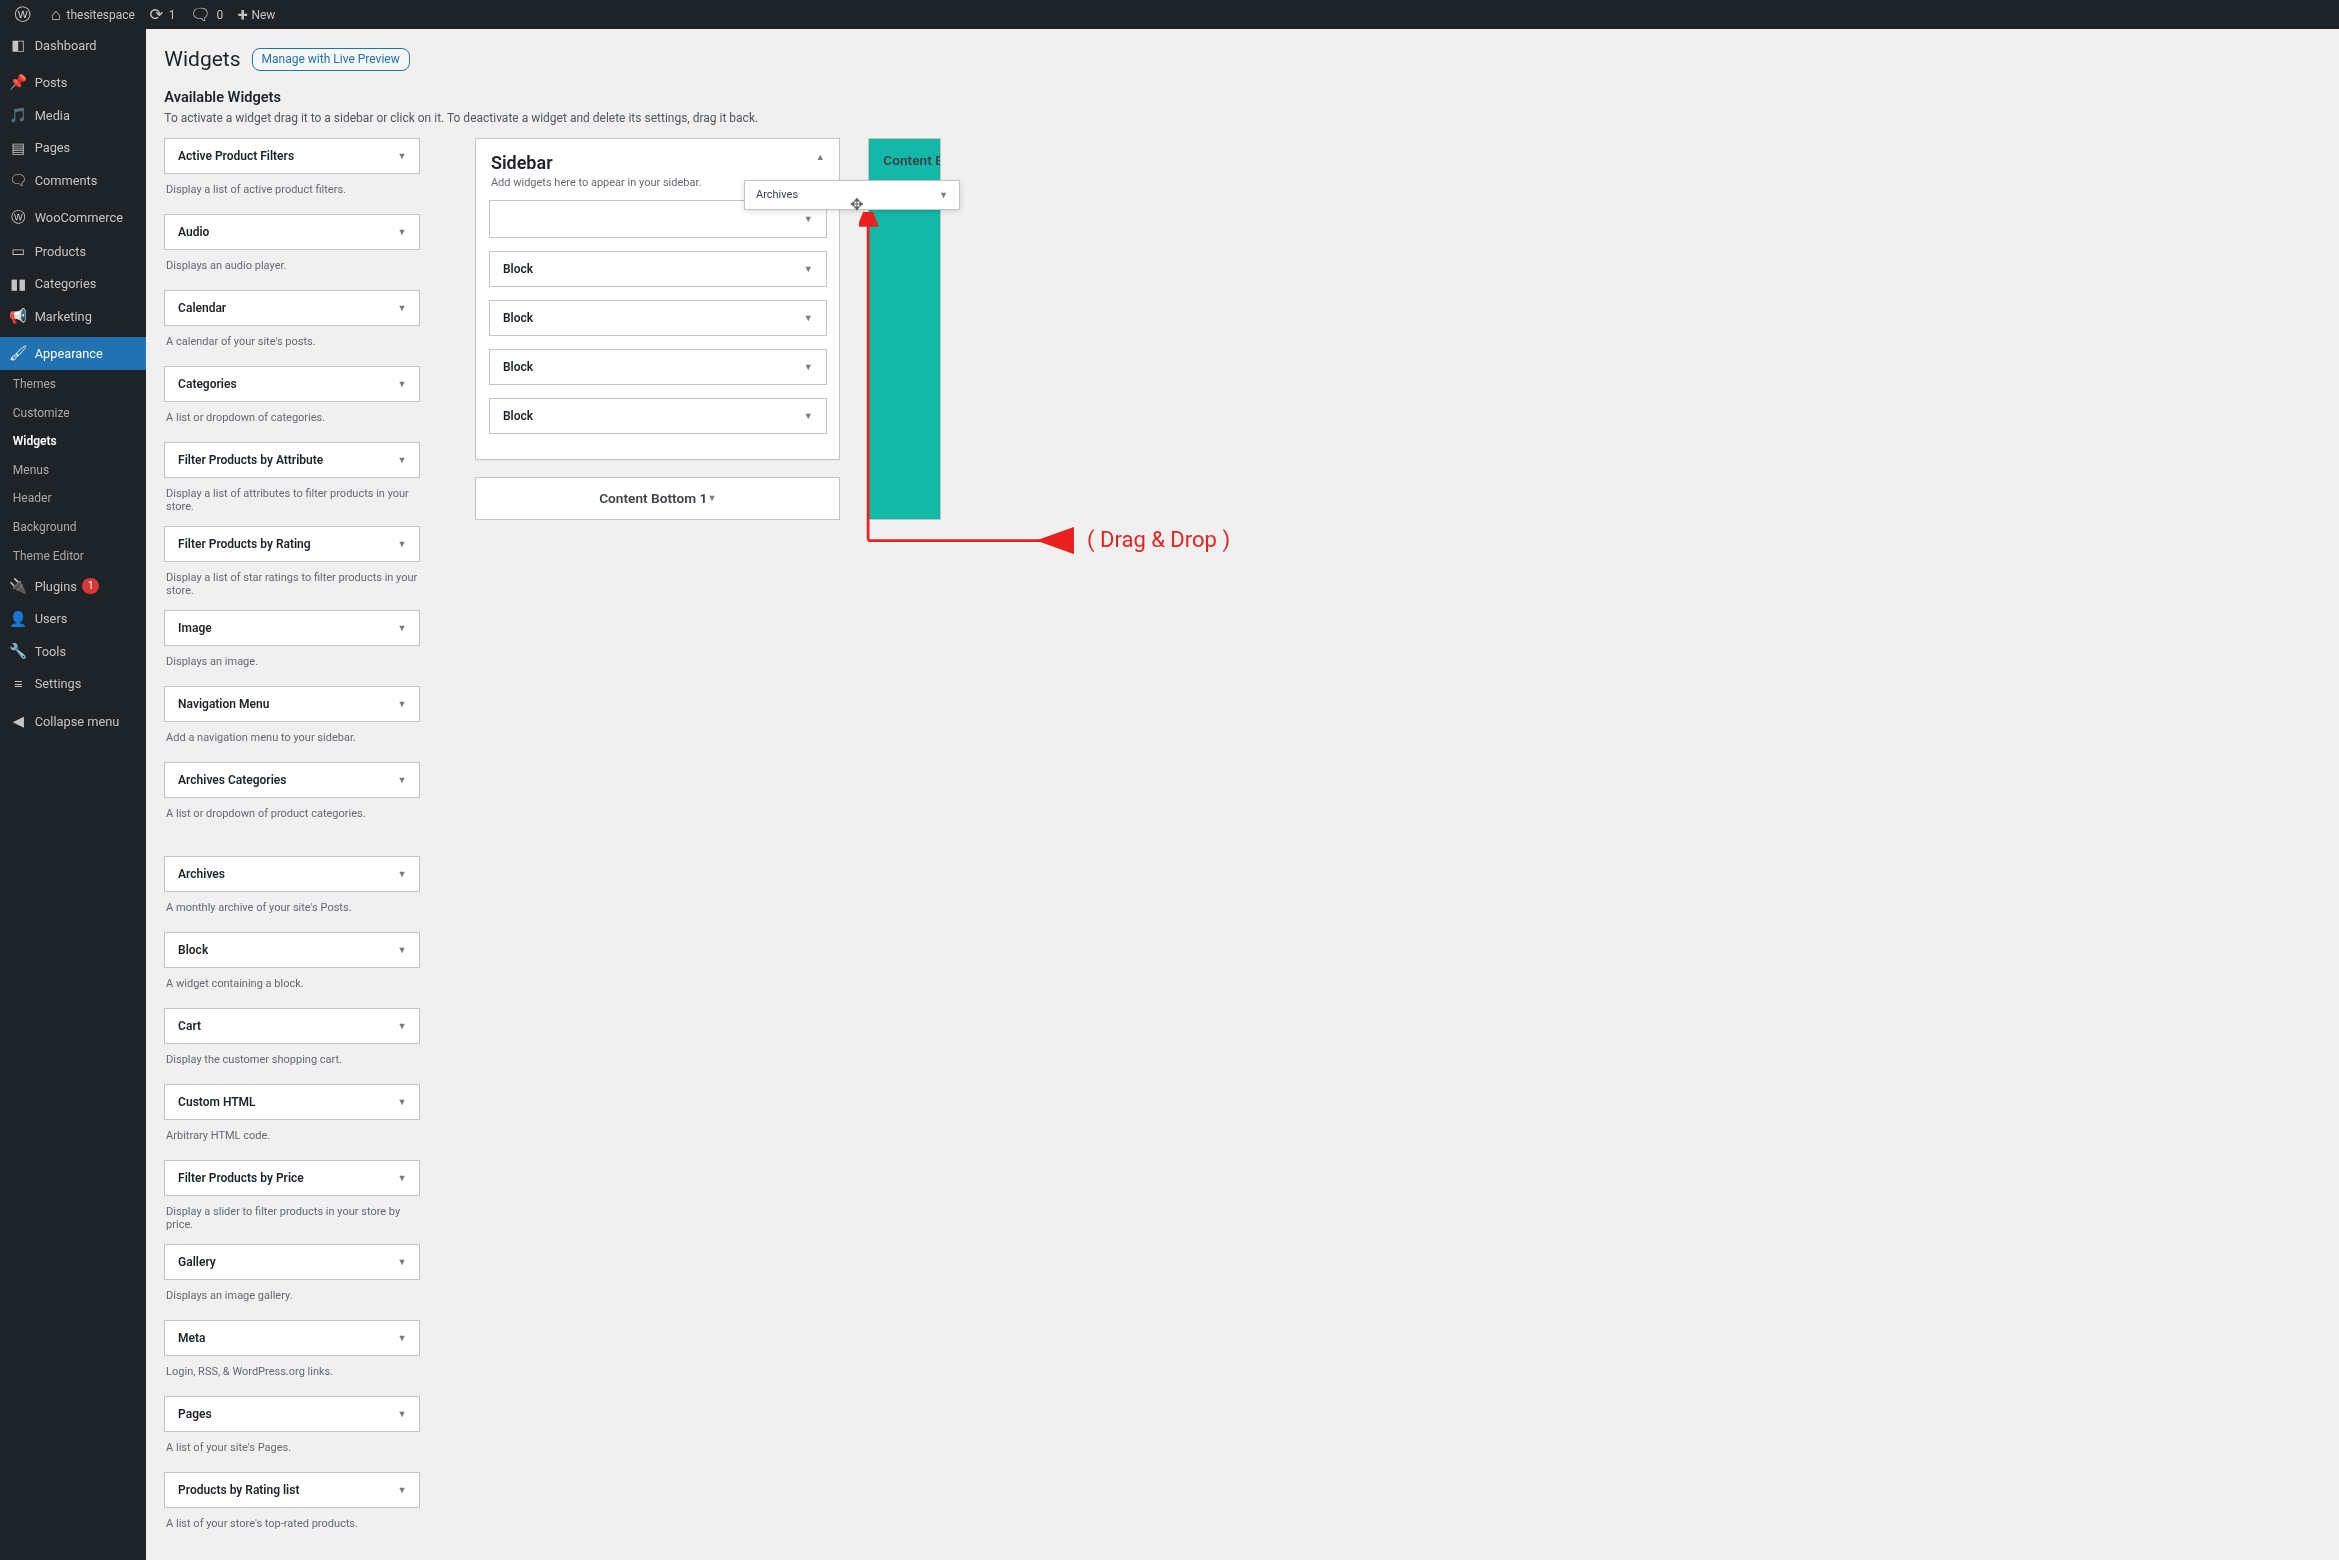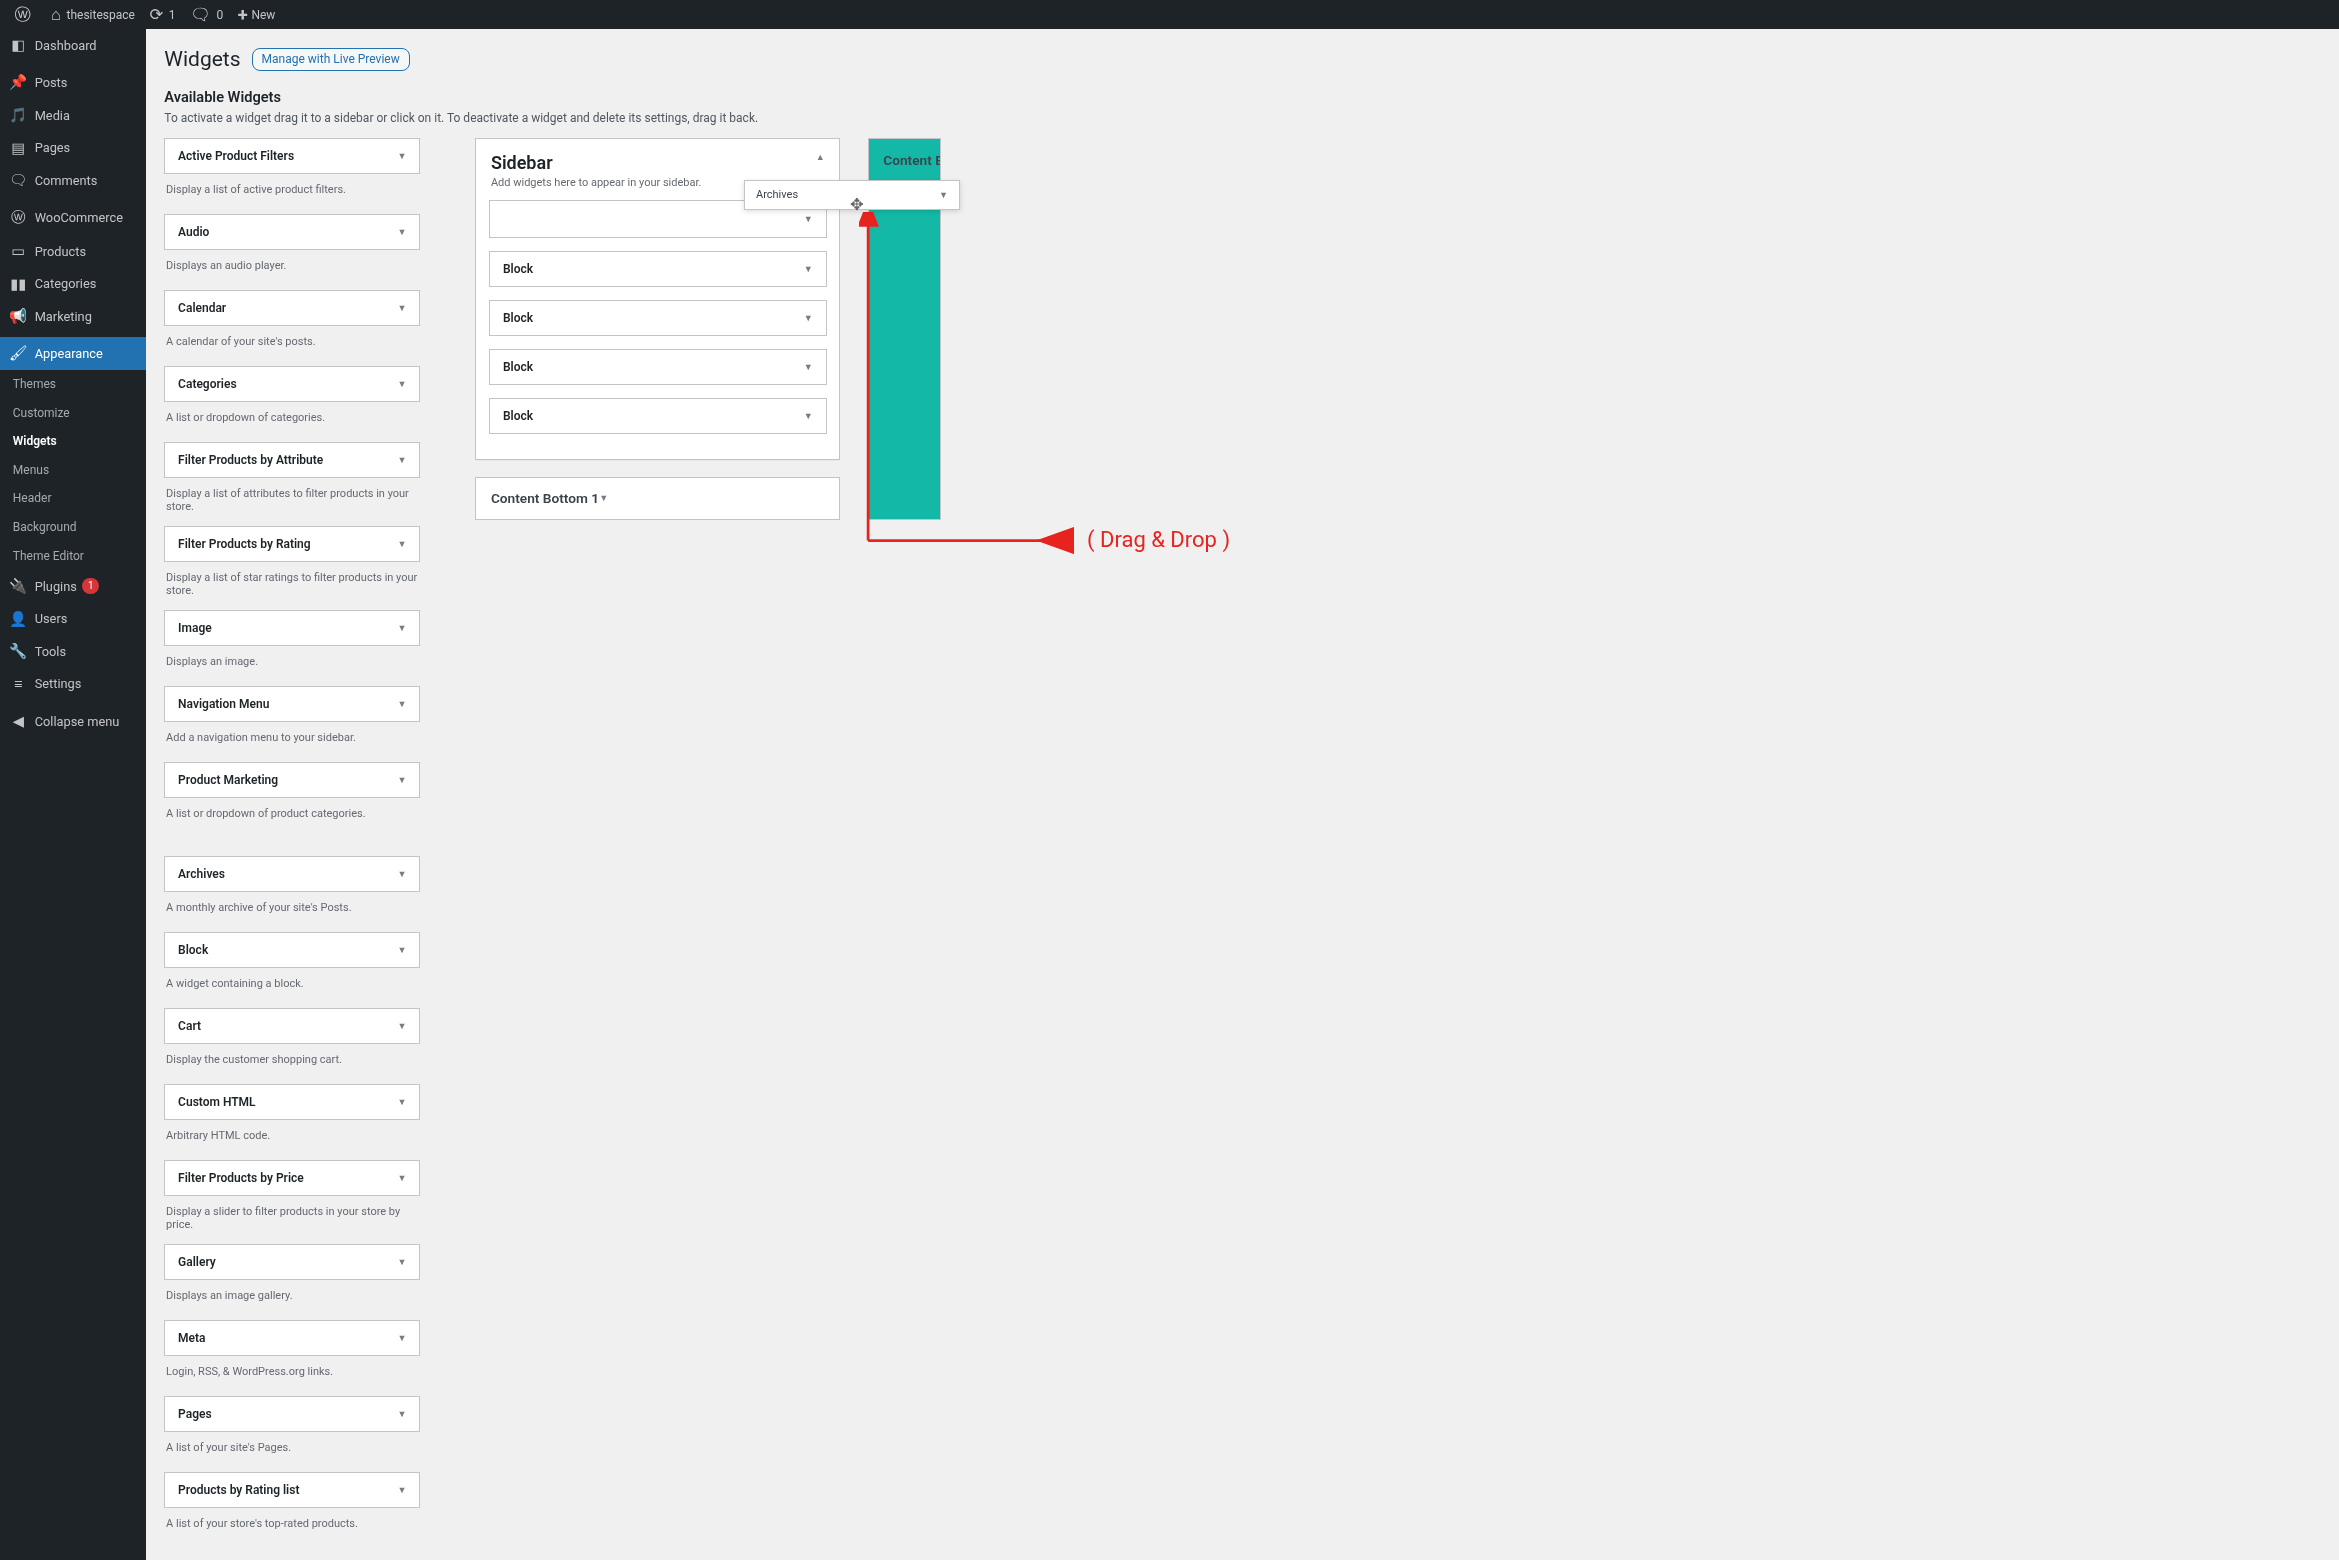--- a/index.html
+++ b/index.html
@@ -43,21 +43,21 @@
 
 .right-col { display: flex; gap: 27.4px; }
 .sidebar-panel { width: 365px; background: #fff; border: 0.9px solid #c3c4c7; box-shadow: 0 0.9px 0.9px rgba(0,0,0,.04); }
 .panel-header { padding: 12.8px 14.6px 3.7px 14.6px; display: flex; justify-content: space-between; align-items: flex-start; }
 .panel-title { font-size: 18px; font-weight: 600; color: #1d2327; }
 .panel-desc { font-size: 11px; color: #646970; padding: 0 14.6px 11px 14.6px; }
 .drop-zone { padding: 0 12.8px 12.8px 12.8px; }
 .placed-widget { border: 0.9px solid #c3c4c7; background: #fff; padding: 10px 12.8px; display: flex; justify-content: space-between; align-items: center; font-size: 12px; color: #1d2327; font-weight: 600; margin-bottom: 12.8px; cursor: pointer; }
 .placed-widget.empty-slot { height: 38px; }
 
-.area-title-box { background: #fff; border: 0.9px solid #c3c4c7; padding: 12.8px 14.6px; display: flex; justify-content: flex-start; align-items: center; margin-top: 16.4px; cursor: pointer; }
+.area-title-box { background: #fff; border: 0.9px solid #c3c4c7; padding: 12.8px 14.6px; display: flex; justify-content: center; align-items: center; margin-top: 16.4px; cursor: pointer; }
 .area-title { font-size: 13.7px; font-weight: 600; }
 
 .other-area { width: 73px; background: #14b8a6; border: 0.9px solid #c3c4c7; padding: 12.8px 0 12.8px 14.6px; font-size: 13.7px; font-weight: 600; overflow: hidden; white-space: nowrap; }
 
 
 .ghost { position: absolute; left: 598px; top: 151px; width: 216px; border: 0.9px solid #c3c4c7; background: #fff; padding: 7.3px 11px; display: flex; justify-content: space-between; align-items: center; font-size: 11px; box-shadow: 0 1.8px 5.5px rgba(0,0,0,.15); z-index: 50; }
 .move-cursor { position: absolute; left: 704px; top: 166px; z-index: 60; font-size: 16.4px; color: #666; }
 
 
 .arrow-svg { position: absolute; left: 713px; top: 183px; z-index: 40; }
@@ -227,21 +227,21 @@
               <span>Image</span>
               <span class="tri">▼</span>
             </div>
             <div class="widget-desc">Displays an image.</div>
             <div class="widget-box">
               <span>Navigation Menu</span>
               <span class="tri">▼</span>
             </div>
             <div class="widget-desc">Add a navigation menu to your sidebar.</div>
             <div class="widget-box">
-              <span>Product Marketing</span>
+              <span>Archives Categories</span>
               <span class="tri">▼</span>
             </div>
             <div class="widget-desc">A list or dropdown of product categories.</div>
           </div>
         <div class="widget-col" id="col-right">
             <div class="widget-box">
               <span>Archives</span>
               <span class="tri">▼</span>
             </div>
             <div class="widget-desc">A monthly archive of your site's Posts.</div>

